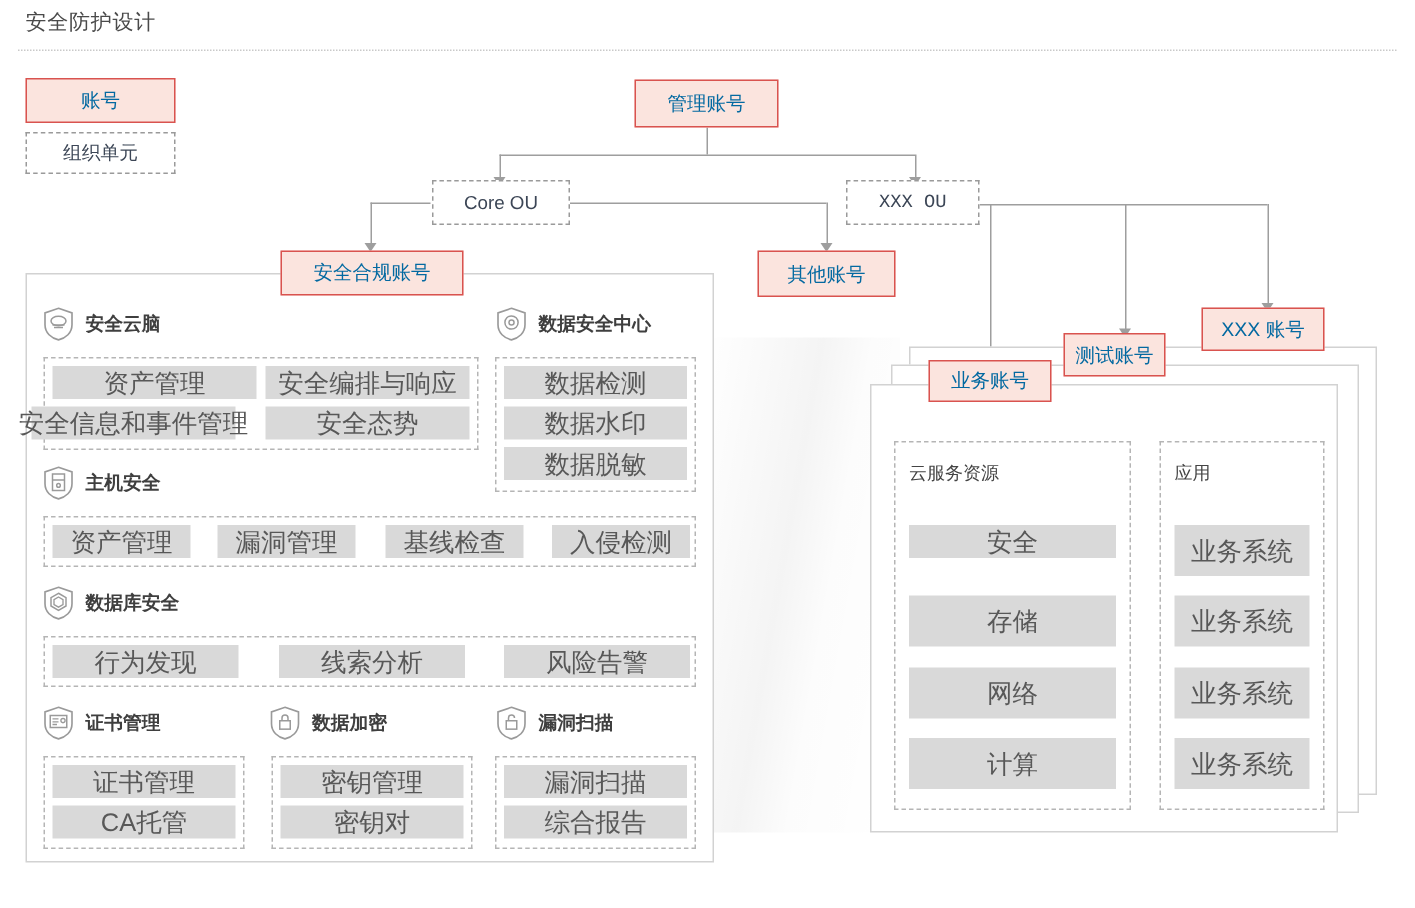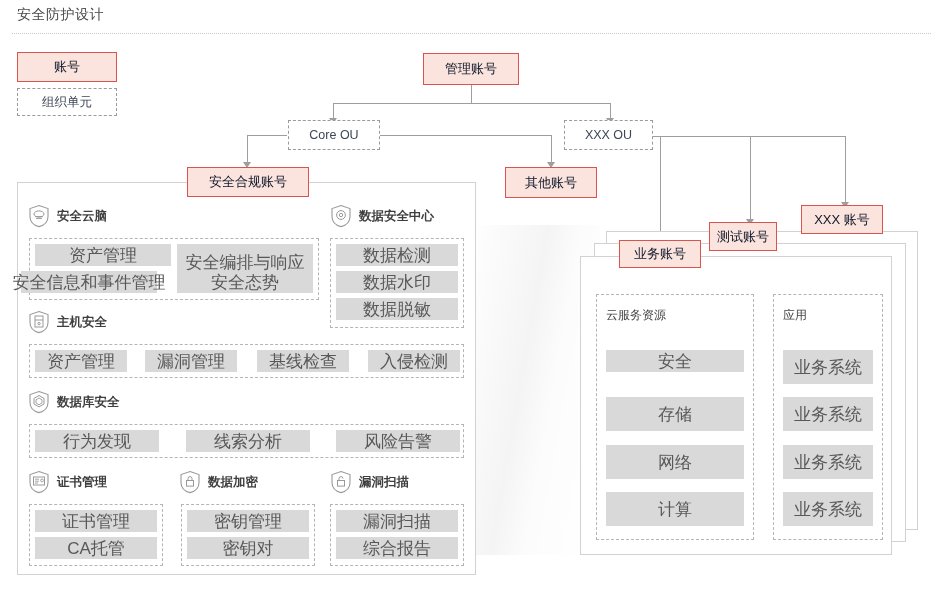--- a/index.html
+++ b/index.html
@@ -21,21 +21,21 @@
   .title-rule{
     position:absolute;left:12px;top:33px;width:919px;height:0;
     border-top:1px dotted #c9c9c9;
   }
 
   
   .rbox{                       
     position:absolute;
     background:#fbe4de;
     border:1.5px solid #d9534f;
-    color:#0f172a;
+    color:#0369a1;
     font-size:13px;
     display:flex;align-items:center;justify-content:center;
     box-sizing:border-box;
     z-index:30;
     white-space:nowrap;
   }
   .dbox{                       
     position:absolute;
     background:#ffffff;
     border:1px dashed #9a9a9a;
@@ -147,42 +147,42 @@
   <div class="hline" style="left:653px;top:136px;width:192px;"></div>
   <div class="vline" style="left:660px;top:136px;height:104px;"></div>
   <div class="arrow" style="left:656px;top:238px;"></div>
   <div class="vline" style="left:750px;top:136px;height:85px;"></div>
   <div class="arrow" style="left:746px;top:219px;"></div>
   <div class="vline" style="left:845px;top:136px;height:68px;"></div>
   <div class="arrow" style="left:841px;top:202px;"></div>
 
   <div class="rbox" style="left:423px;top:53px;width:96px;height:32px;">管理账号</div>
   <div class="dbox" style="left:288px;top:120px;width:92px;height:30px;">Core OU</div>
-  <div class="dbox" style="left:564px;top:120px;width:89px;height:30px;">XXX OU</div>
+  <div class="dbox" style="left:564px;top:120px;width:89px;height:30px;font-family:Liberation Mono, monospace;">XXX OU</div>
   <div class="rbox" style="left:187px;top:167px;width:122px;height:30px;">安全合规账号</div>
   <div class="rbox" style="left:505px;top:167px;width:92px;height:31px;">其他账号</div>
   <div class="rbox" style="left:619px;top:240px;width:82px;height:28px;">业务账号</div>
   <div class="rbox" style="left:709px;top:222px;width:68px;height:29px;">测试账号</div>
   <div class="rbox" style="left:801px;top:205px;width:82px;height:29px;">XXX 账号</div>
 
   <div class="panel" style="left:17px;top:182px;width:459px;height:393px;"></div>
 
   <div class="sect-head" style="left:28px;top:204px;">
     <span class="shield">
       <svg viewBox="0 0 22 24" width="22" height="24">
         <path d="M11 1.5 L20 4.6 V12.5 C20 18 15.8 21.4 11 22.6 C6.2 21.4 2 18 2 12.5 V4.6 Z" fill="none" stroke="#9a9a9a" stroke-width="1.1"></path>
         <ellipse cx="11" cy="10" rx="5" ry="3.1" fill="none" stroke="#9a9a9a" stroke-width="1"></ellipse>
         <path d="M7 12.6 h8 M8 14.4 h6" stroke="#9a9a9a" stroke-width="1" fill="none"></path>
       </svg>
     </span>
     <span>安全云脑</span>
   </div>
   <div class="dashgroup" style="left:29px;top:238px;width:290px;height:62px;"></div>
   <div class="chip" style="left:35px;top:244px;width:136px;height:22px;">资产管理</div>
-  <div class="chip" style="left:177px;top:244px;width:136px;height:36px;">安全编排与响应</div>
+  <div class="chip" style="left:177px;top:244px;width:136px;height:22px;">安全编排与响应</div>
   <div class="chip" style="left:21px;top:271px;width:136px;height:22px;font-family:Liberation Serif, serif;">安全信息和事件管理</div>
   <div class="chip" style="left:177px;top:271px;width:136px;height:22px;">安全态势</div>
 
   <div class="sect-head" style="left:330px;top:204px;">
     <span class="shield">
       <svg viewBox="0 0 22 24" width="22" height="24">
         <path d="M11 1.5 L20 4.6 V12.5 C20 18 15.8 21.4 11 22.6 C6.2 21.4 2 18 2 12.5 V4.6 Z" fill="none" stroke="#9a9a9a" stroke-width="1.1"></path>
         <circle cx="11" cy="11" r="4.4" fill="none" stroke="#9a9a9a" stroke-width="1"></circle>
         <circle cx="11" cy="11" r="1.7" fill="none" stroke="#9a9a9a" stroke-width="1"></circle>
       </svg>

